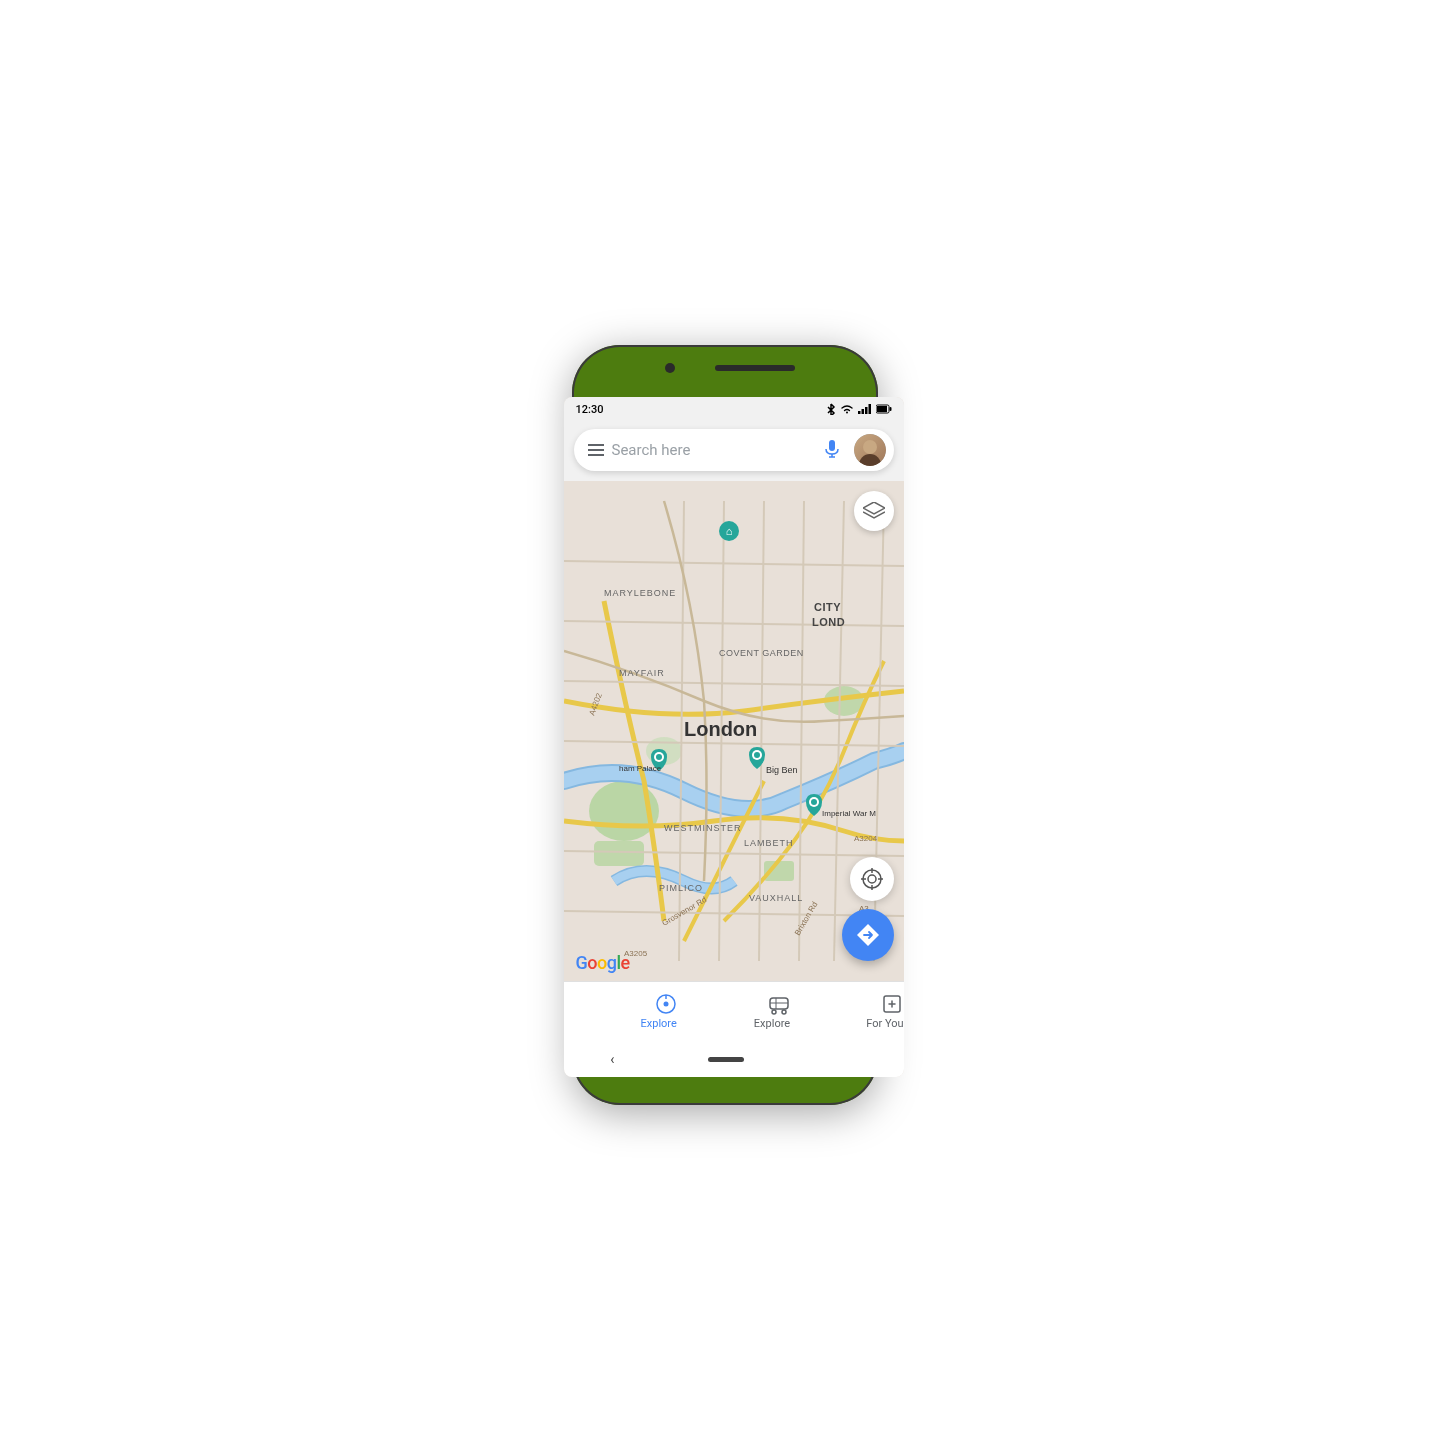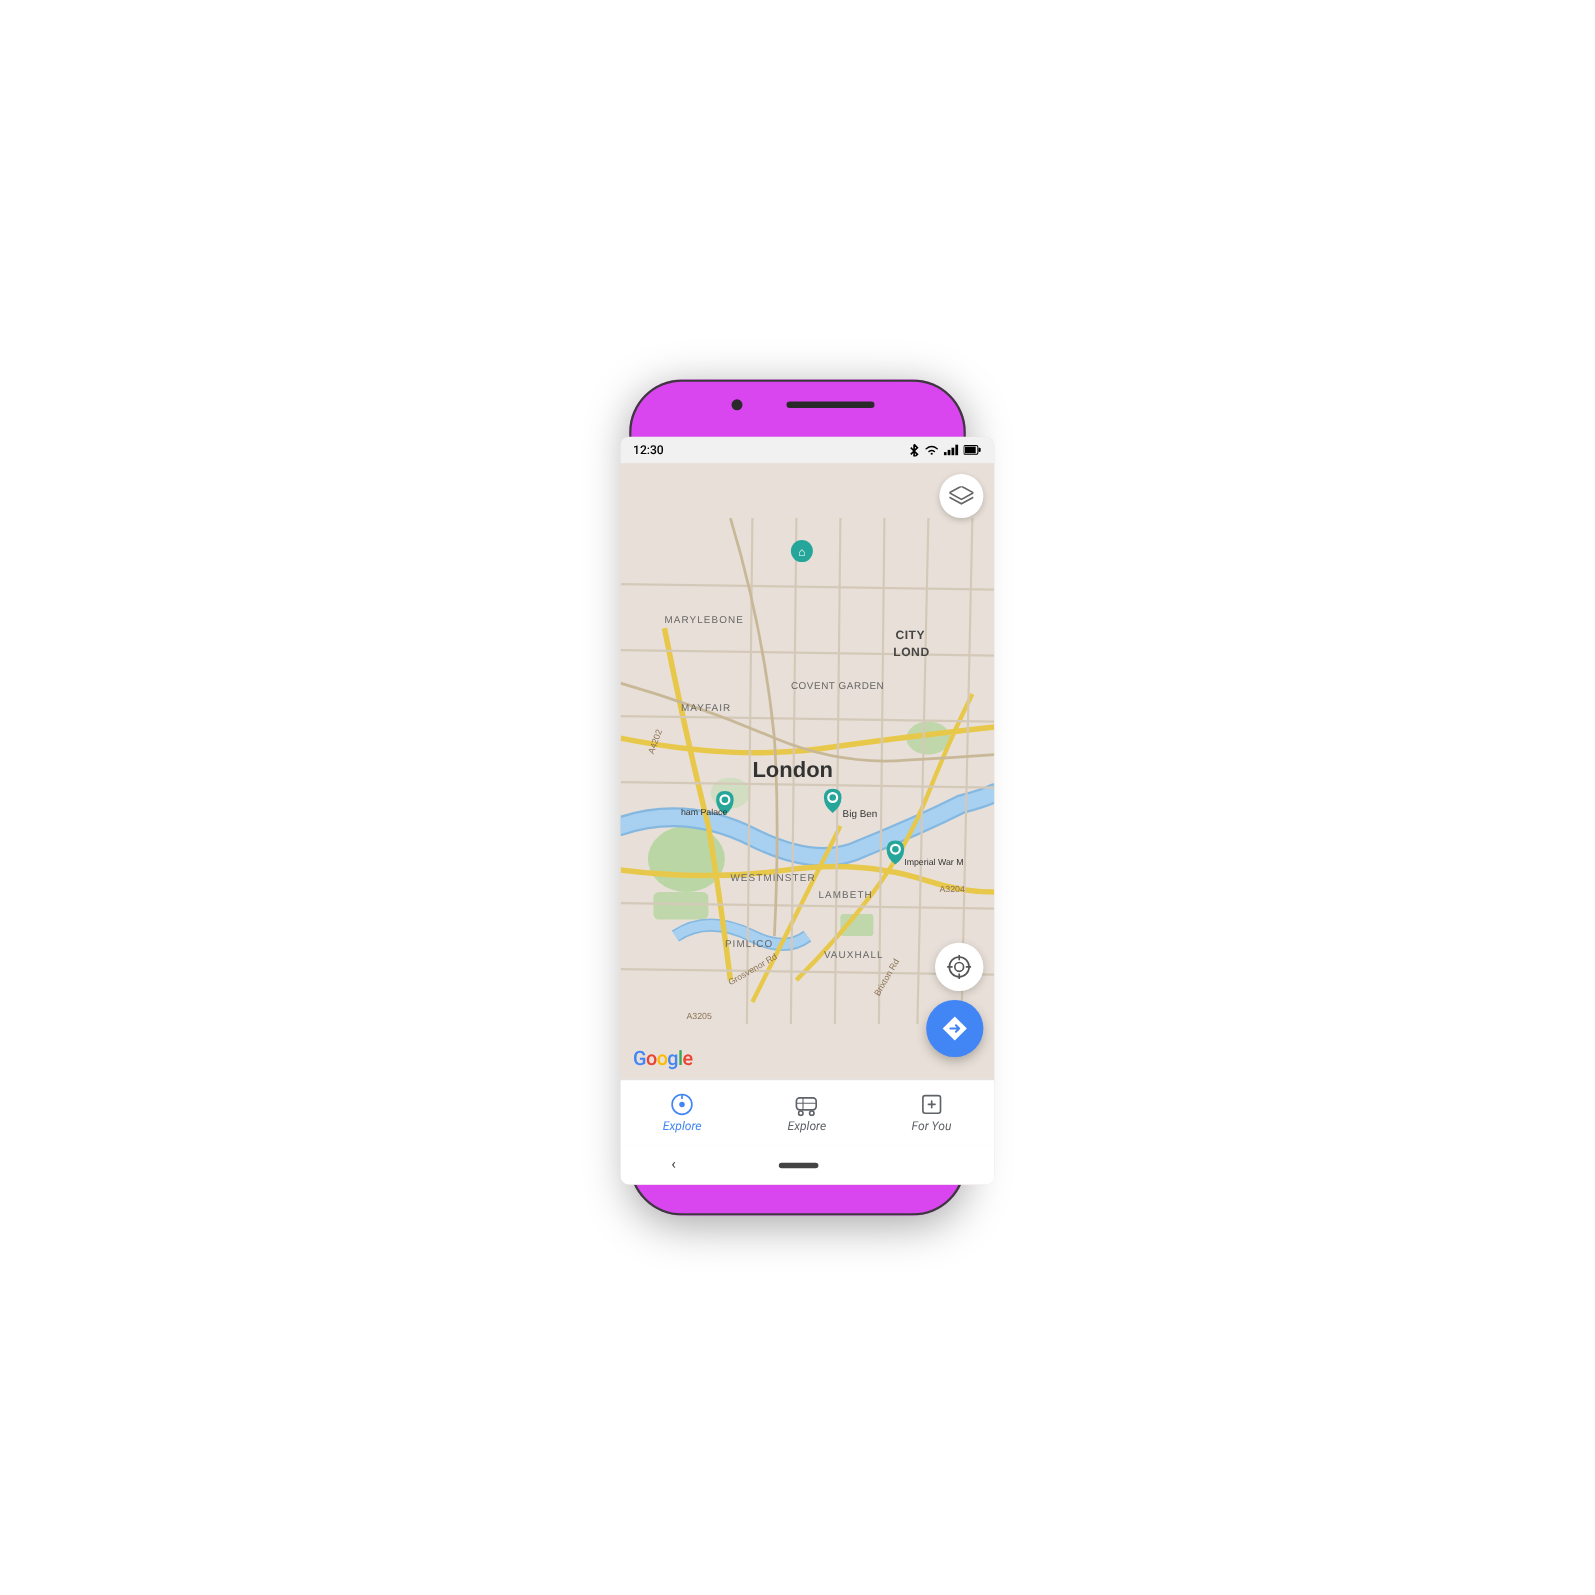--- a/index.html
+++ b/index.html
@@ -8,21 +8,21 @@
       display: flex;
       justify-content: center;
       align-items: center;
       min-height: 100vh;
       font-family: 'Roboto', Arial, sans-serif;
     }
 
     .phone-outer {
       width: 306px;
       height: 760px;
-      background: #d946ef;
+      background: #4d7c0f;
       border-radius: 48px;
       position: relative;
       box-shadow: 0 8px 40px rgba(0,0,0,0.35), inset 0 0 0 2px #3a3a3a;
       display: flex;
       flex-direction: column;
       align-items: center;
       padding-left: 17px;
     }
 
     
@@ -285,25 +285,24 @@
       height: 60px;
       display: flex;
       align-items: center;
       justify-content: space-around;
       border-top: 1px solid #e0e0e0;
       flex-shrink: 0;
     }
     .nav-item {
       display: flex;
       flex-direction: column;
-      align-items: center;
+      align-items: flex-end;
       gap: 2px;
       cursor: pointer;
       flex: 1;
-      font-style: italic;
     }
     .nav-label {
       font-size: 11px;
     }
     .nav-active { color: #4285f4; }
     .nav-inactive { color: #5f6368; }
 
     
     .android-nav {
       background: #fff;
@@ -361,20 +360,44 @@
         </svg>
 
         <svg width="16" height="10" viewBox="0 0 16 10">
           <rect x="0" y="1" width="13" height="8" rx="1.5" stroke="#000" stroke-width="1" fill="none"></rect>
           <rect x="1" y="2" width="10" height="6" fill="#000"></rect>
           <rect x="13.5" y="3" width="2" height="4" rx="1" fill="#000"></rect>
         </svg>
       </div>
     </div>
 
+    <div class="search-bar-container">
+      <div class="search-bar">
+        <div class="hamburger-icon">
+          <span></span>
+            <span></span>
+            <span></span>
+        </div>
+        <span class="search-placeholder">Search here</span>
+        <div class="mic-icon">
+          <svg width="16" height="20" viewBox="0 0 16 20">
+            <rect x="5" y="0" width="6" height="11" rx="3" fill="#4285f4"></rect>
+            <path d="M2 9 Q2 14 8 14 Q14 14 14 9" stroke="#4285f4" stroke-width="1.5" fill="none"></path>
+            <line x1="8" y1="14" x2="8" y2="17" stroke="#4285f4" stroke-width="1.5"></line>
+            <line x1="5" y1="17" x2="11" y2="17" stroke="#4285f4" stroke-width="1.5"></line>
+          </svg>
+        </div>
+        <div class="avatar">
+          <div class="avatar-img">
+            <div class="avatar-head"></div>
+            <div class="avatar-body"></div>
+          </div>
+        </div>
+      </div>
+    </div>
 
     <div class="map-area">
 
       <svg class="map-svg" viewBox="0 0 340 460" xmlns="http://www.w3.org/2000/svg">
 
         <rect width="340" height="460" fill="#e8e0d8"></rect>
 
         <ellipse cx="60" cy="310" rx="35" ry="30" fill="#b5d5a0" opacity="0.9"></ellipse>
         <rect x="30" y="340" width="50" height="25" rx="5" fill="#b5d5a0" opacity="0.8"></rect>
         <ellipse cx="280" cy="200" rx="20" ry="15" fill="#b5d5a0" opacity="0.8"></ellipse>

